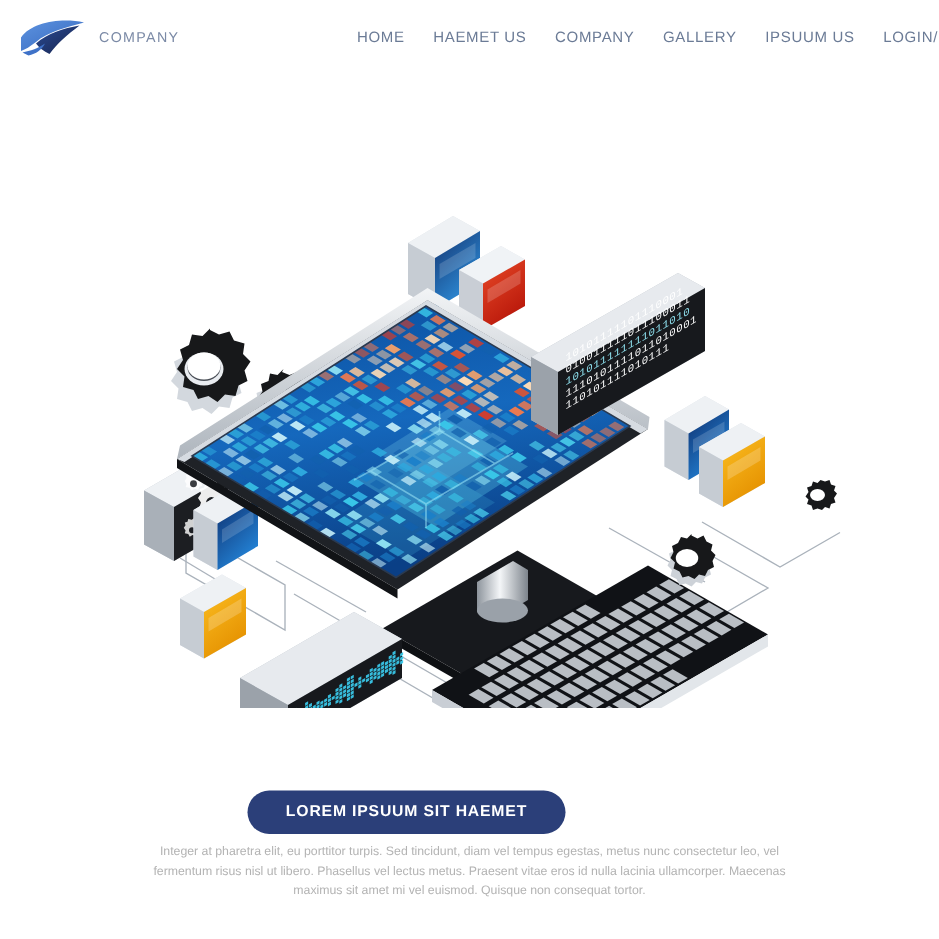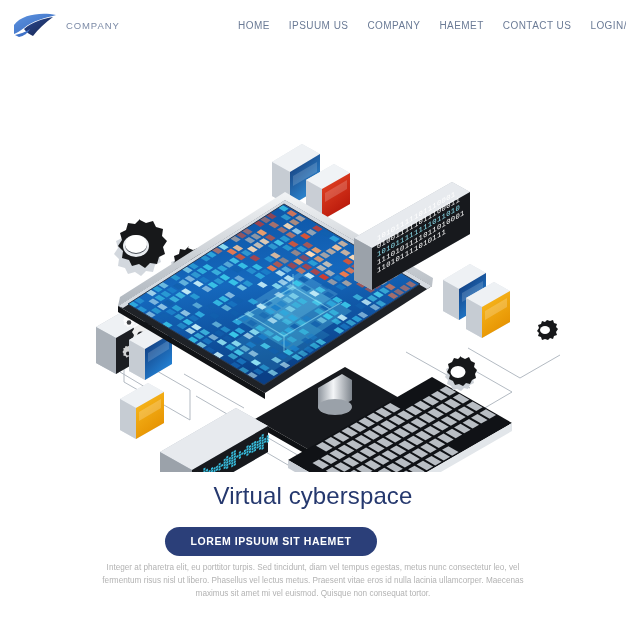--- a/index.html
+++ b/index.html
@@ -60,24 +60,24 @@
         </defs>
         <path d="M2 13 C10 2 30 0 44 3 C33 6 20 9 12 16 C8 19 5 21 2 22 Z" fill="url(#lgA)"></path>
         <path d="M12 17 C20 10 30 7 41 5 C33 11 26 17 21 24 C17 22 14 20 12 17 Z" fill="url(#lgB)"></path>
         <path d="M3 23 C8 22 14 20 18 17 C16 21 12 24 7 25 Z" fill="#3f72c8"></path>
       </svg>
       <span class="brand-name">COMPANY</span>
     </div>
 
     <div class="nav">
       <span class="nav-item">HOME</span>
+      <span class="nav-item">HAEMET US</span>
+      <span class="nav-item">COMPANY</span>
+      <span class="nav-item">GALLERY</span>
       <span class="nav-item">IPSUUM US</span>
-      <span class="nav-item">COMPANY</span>
-      <span class="nav-item">HAEMET</span>
-      <span class="nav-item">CONTACT US</span>
       <span class="nav-item">LOGIN/REGISTER</span>
     </div>
   </div>
 
   <div class="hero">
     <svg width="626" height="420" viewBox="0 0 626 420">
       <defs>
         <linearGradient id="gBlueTile" x1="0" y1="0" x2="0.6" y2="1">
           <stop offset="0" stop-color="#14336e"></stop>
             <stop offset="1" stop-color="#2f93e0"></stop>
@@ -770,21 +770,20 @@
       </g>
       <g>
         <g transform="translate(533,268)">
           <path d="M14,0 l3,1 l3,-1 l1,3 l3,1 l-1,3 l2,2 l-2,3 l1,3 l-3,1 l-1,3 l-3,-1 l-2,2 l-3,-1 l-3,1 l-1,-3 l-3,-1 l1,-3 l-2,-2 l2,-3 l-1,-3 l3,-1 l1,-3 l3,1 Z" fill="#17181a"></path>
           <ellipse cx="12" cy="10" rx="5" ry="4" fill="#ffffff"></ellipse>
         </g>
       </g>
     </svg>
   </div>
 
-  <div class="headline">Virtual cyberspace</div>
 
   <div class="cta-wrap">
     <button class="cta">LOREM IPSUUM SIT HAEMET</button>
   </div>
 
   <div class="lead">Integer at pharetra elit, eu porttitor turpis. Sed tincidunt, diam vel tempus egestas, metus nunc consectetur leo, vel fermentum risus nisl ut libero. Phasellus vel lectus metus. Praesent vitae eros id nulla lacinia ullamcorper. Maecenas maximus sit amet mi vel euismod. Quisque non consequat tortor.</div>
 
 </div>
 
 </body></html>

